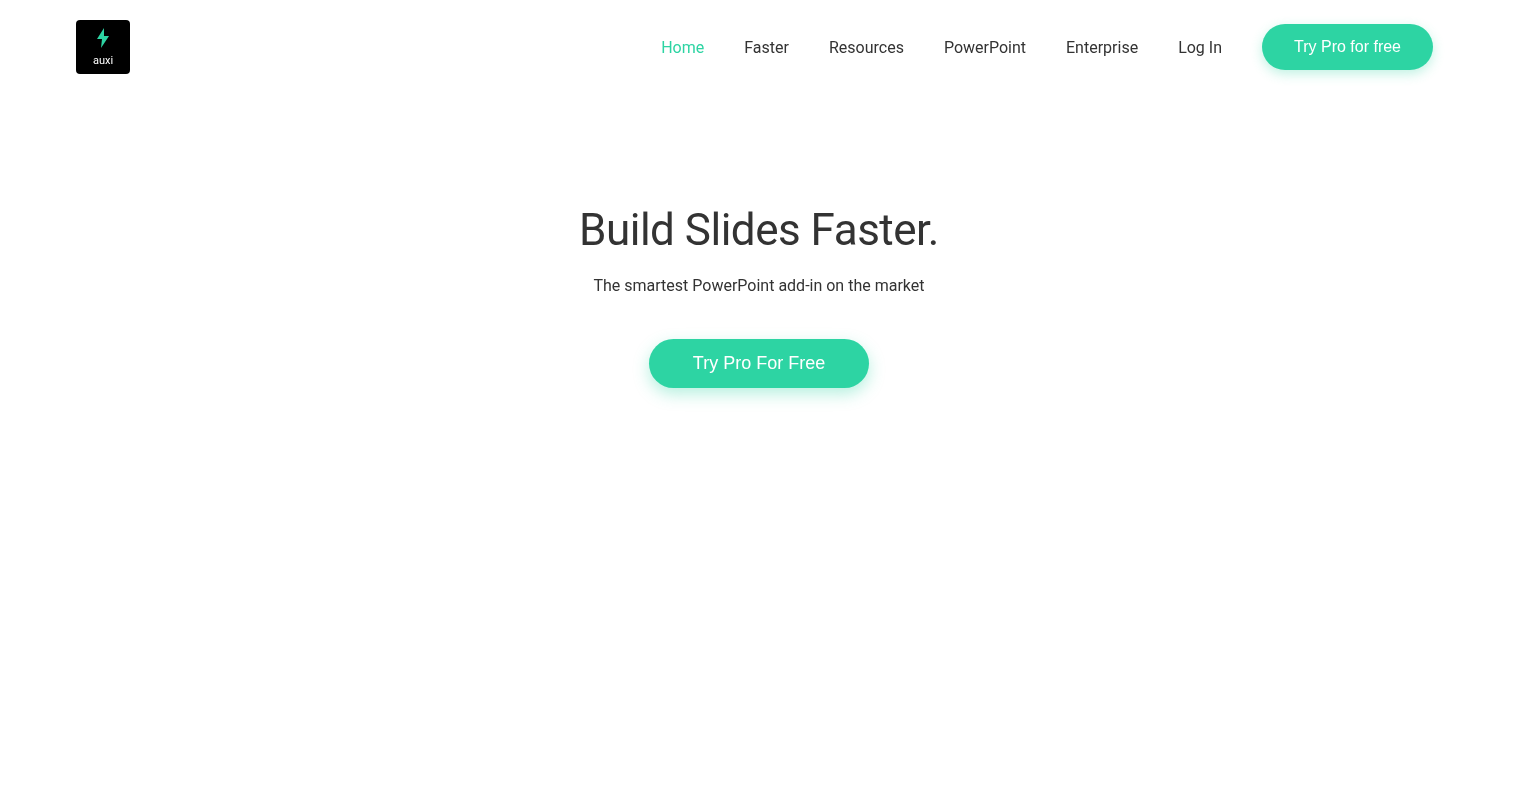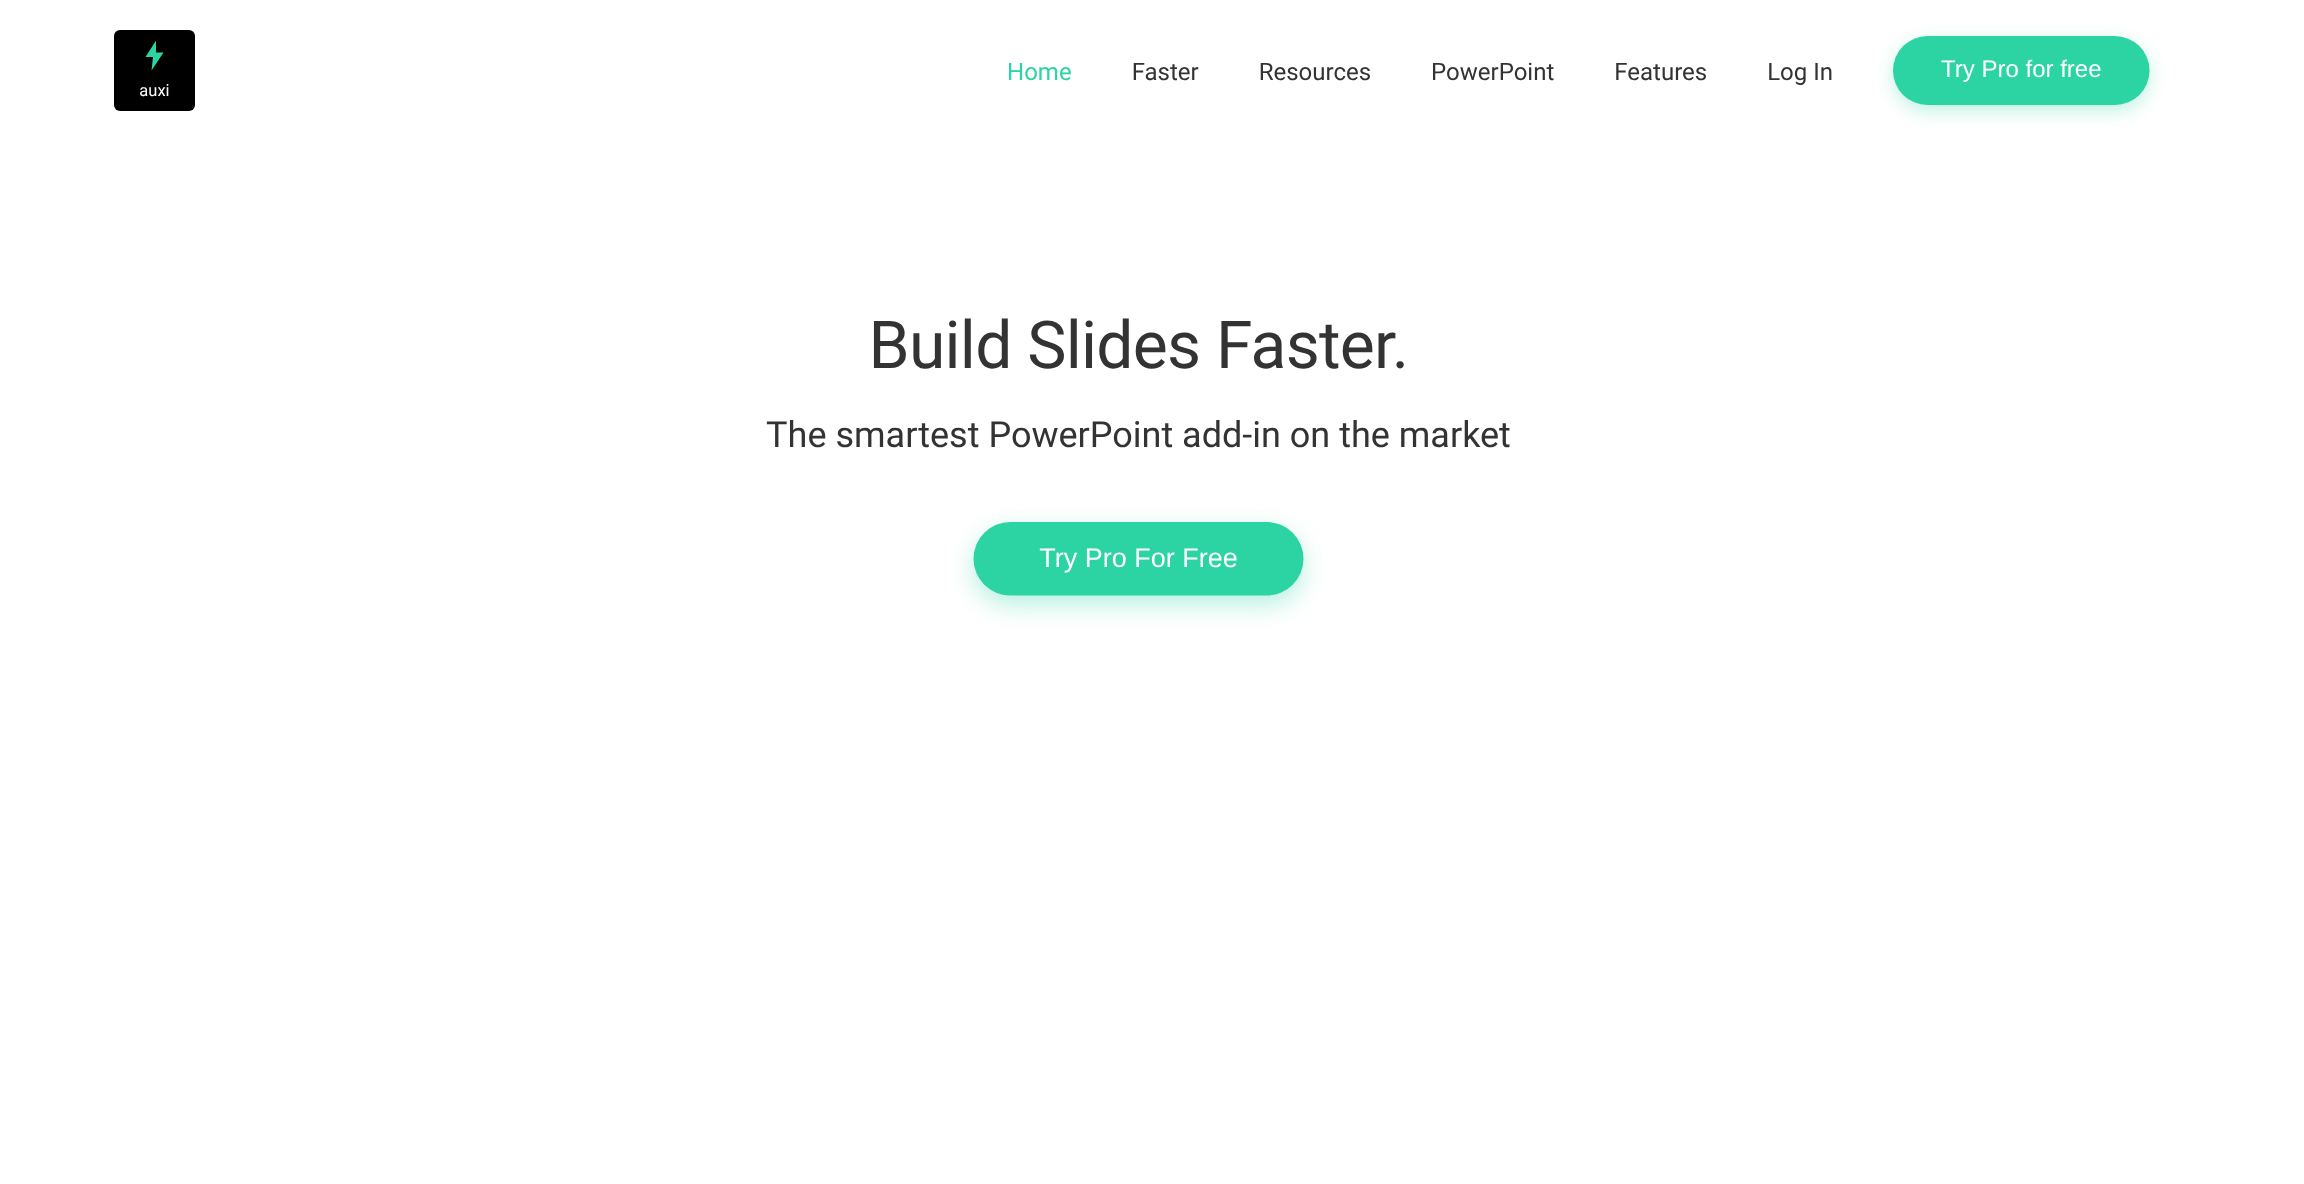--- a/index.html
+++ b/index.html
@@ -86,21 +86,21 @@
     
     .hero-title {
       font-size: 44px;
       font-weight: 400;
       color: #333333;
       margin-bottom: 20px;
       letter-spacing: -0.5px;
     }
     
     .hero-subtitle {
-      font-size: 24px;
+      font-size: 16px;
       font-weight: 400;
       color: #333333;
       margin-bottom: 44px;
       margin-top: 12px;
     }
     
     .hero-cta {
       background: #2dd4a3;
       color: #ffffff;
       border: none;
@@ -143,21 +143,21 @@
       </svg>
     </div>
     <div class="logo-text">auxi</div>
   </div>
 
   <nav class="nav-right">
     <a class="nav-link active">Home</a>
     <a class="nav-link">Faster</a>
     <a class="nav-link">Resources</a>
     <a class="nav-link">PowerPoint</a>
-    <a class="nav-link">Features</a>
+    <a class="nav-link">Enterprise</a>
     <a class="nav-link">Log In</a>
     <button class="cta-button">Try Pro for free</button>
   </nav>
 </header>
 
 <section class="hero">
   <h1 class="hero-title">Build Slides Faster.</h1>
   <p class="hero-subtitle">The smartest PowerPoint add-in on the market</p>
   <button class="hero-cta">Try Pro For Free</button>
 </section>

